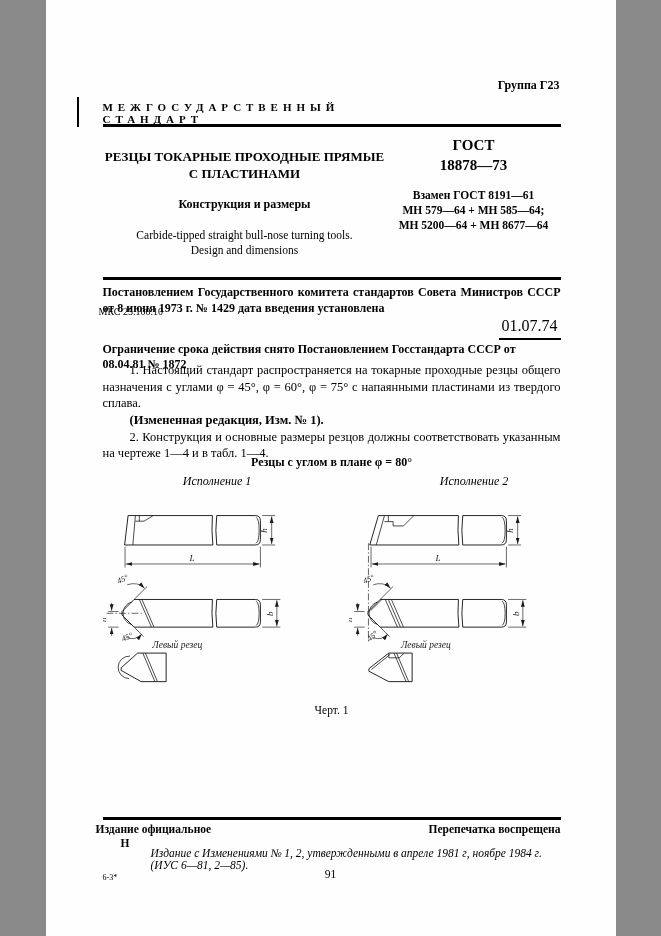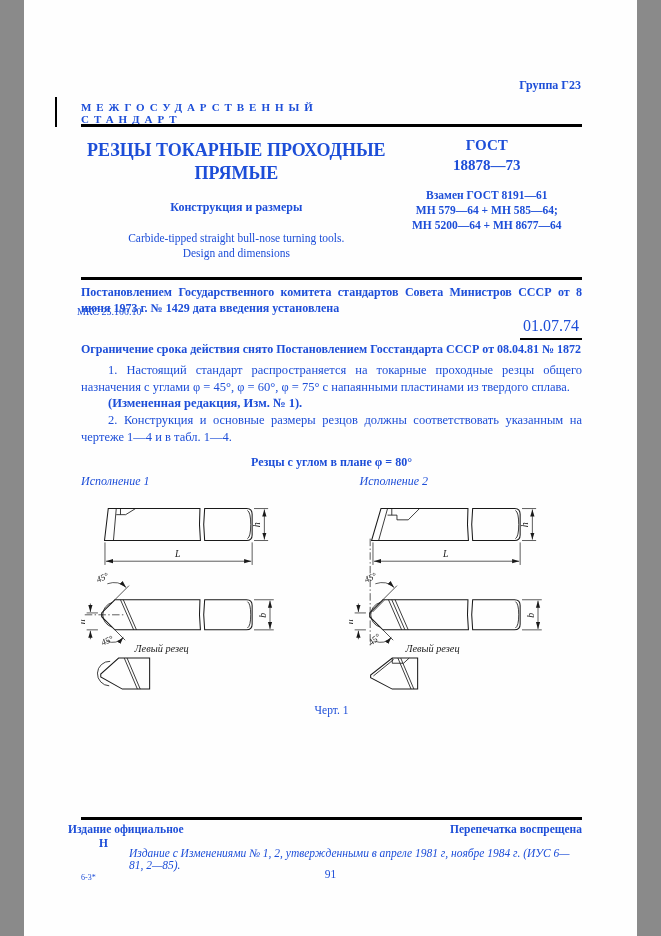--- a/index.html
+++ b/index.html
@@ -1,52 +1,52 @@
 <!DOCTYPE html>
 <html><head>
 <meta charset="utf-8">
 <style>
   html,body{margin:0;padding:0;background:#8a8a8a;}
-  .page{position:relative;width:613px;height:936px;background:#fefefe;margin:0 auto;
-        font-family:"Liberation Serif","DejaVu Serif",serif;color:#1d4ed8;overflow:hidden;}
+  .page{position:relative;width:570px;height:936px;background:#fefefe;margin:0 auto;
+        font-family:"Liberation Serif","DejaVu Serif",serif;color:#000000;overflow:hidden;}
   .reg-mark{position:absolute;left:31px;top:97px;width:2px;height:30px;background:#000;}
   .group-label{position:absolute;top:78px;right:56px;font-weight:bold;font-size:12px;}
   .std-header{position:absolute;top:101px;left:57px;right:55px;display:flex;justify-content:space-between;
               font-weight:bold;font-size:11px;letter-spacing:0.45em;white-space:nowrap;flex-direction:column;}
   .rule-top{position:absolute;top:124px;left:57px;right:55px;height:3px;background:#000;}
   .title-block{position:absolute;top:133px;left:57px;right:55px;display:flex;}
   .tb-left{width:62%;text-align:center;}
   .tb-right{width:38%;text-align:center;}
-  .title-ru{font-weight:bold;font-size:18px;line-height:1.3;margin-top:6px;}
+  .title-ru{font-weight:bold;font-size:13px;line-height:1.3;margin-top:16px;}
   .subtitle{font-weight:bold;font-size:12px;margin-top:14px;}
   .title-en{font-size:11.5px;line-height:1.32;margin-top:16px;}
   .gost-num{font-weight:bold;font-size:15px;line-height:1.3;margin-top:3px;}
   .replaces{font-weight:bold;font-size:11.5px;line-height:1.32;margin-top:13px;}
   .mks{position:absolute;top:258px;left:53px;font-size:10px;margin-top:48px;}
   .rule-2{position:absolute;top:277px;left:57px;right:55px;height:2.5px;background:#000;}
   .decree{position:absolute;top:285px;left:57px;right:55px;font-weight:bold;font-size:12px;
           line-height:1.32;text-align:justify;}
   .date-wrap{position:absolute;top:317px;right:55px;font-weight:normal;font-size:16px;}
   .date-wrap span{display:inline-block;border-bottom:2.5px solid #000;padding:0 3px 3px 3px;}
   .limitation{position:absolute;top:342px;left:57px;right:55px;font-weight:bold;font-size:12px;}
   .bodytext{position:absolute;top:362px;left:57px;right:55px;font-size:12.5px;line-height:1.33;text-align:justify;}
   .bodytext p{margin:0;text-indent:27px;}
   .bodytext .note{font-weight:bold;}
   .fig-heading{position:absolute;top:455px;left:57px;right:55px;text-align:center;font-weight:bold;font-size:12px;}
   .variants{position:absolute;top:474px;left:57px;right:55px;display:flex;font-style:italic;font-size:12px;}
-  .variants span{width:50%;}
+  .variants span{width:50%;text-align:center;}
   .variants .v2{position:relative;left:28px;}
   .drawings{position:absolute;top:490px;left:57px;right:20px;display:flex;justify-content:space-between;}
   .drw text{font-size:9.5px;font-style:italic;fill:#1a1a1a;stroke:none;
             font-family:"Liberation Serif","DejaVu Serif",serif;}
   .drw .dimtxt{font-size:10.5px;}
   .drw .lbl{font-size:11px;}
   .caption{position:absolute;top:704px;left:57px;right:55px;text-align:center;font-size:11.5px;}
   .foot-rule{position:absolute;top:817px;left:57px;right:55px;height:2.5px;background:#000;}
-  .foot-row{position:absolute;top:823px;left:44px;right:55px;display:flex;justify-content:space-between;
+  .foot-row{position:absolute;top:823px;left:50px;right:55px;display:flex;justify-content:space-between;
             font-weight:bold;font-size:11.5px;}
   .print-mark{position:absolute;top:837px;left:75px;font-weight:bold;font-size:11.5px;}
   .amendments{position:absolute;top:847px;left:105px;right:55px;font-style:italic;font-size:11.5px;}
   .sig-mark{position:absolute;top:873px;left:57px;font-size:8px;}
   .page-number{position:absolute;top:868px;left:0;right:0;text-align:center;font-size:11.5px;}
 </style>
 </head>
 <body>
 
 <div class="page">
@@ -58,20 +58,21 @@
   <div class="std-header">
     <span>МЕЖГОСУДАРСТВЕННЫЙ</span>
     <span>СТАНДАРТ</span>
   </div>
   <div class="rule-top"></div>
 
   <div class="title-block">
     <div class="tb-left">
       <div class="title-ru">
         <div>РЕЗЦЫ ТОКАРНЫЕ ПРОХОДНЫЕ ПРЯМЫЕ</div>
+        <div>С ПЛАСТИНАМИ</div>
       </div>
       <div class="subtitle">Конструкция и размеры</div>
       <div class="title-en">
         <div>Carbide-tipped straight bull-nose turning tools.</div>
         <div>Design and dimensions</div>
       </div>
     </div>
     <div class="tb-right">
       <div class="gost-num">
         <div>ГОСТ</div>

